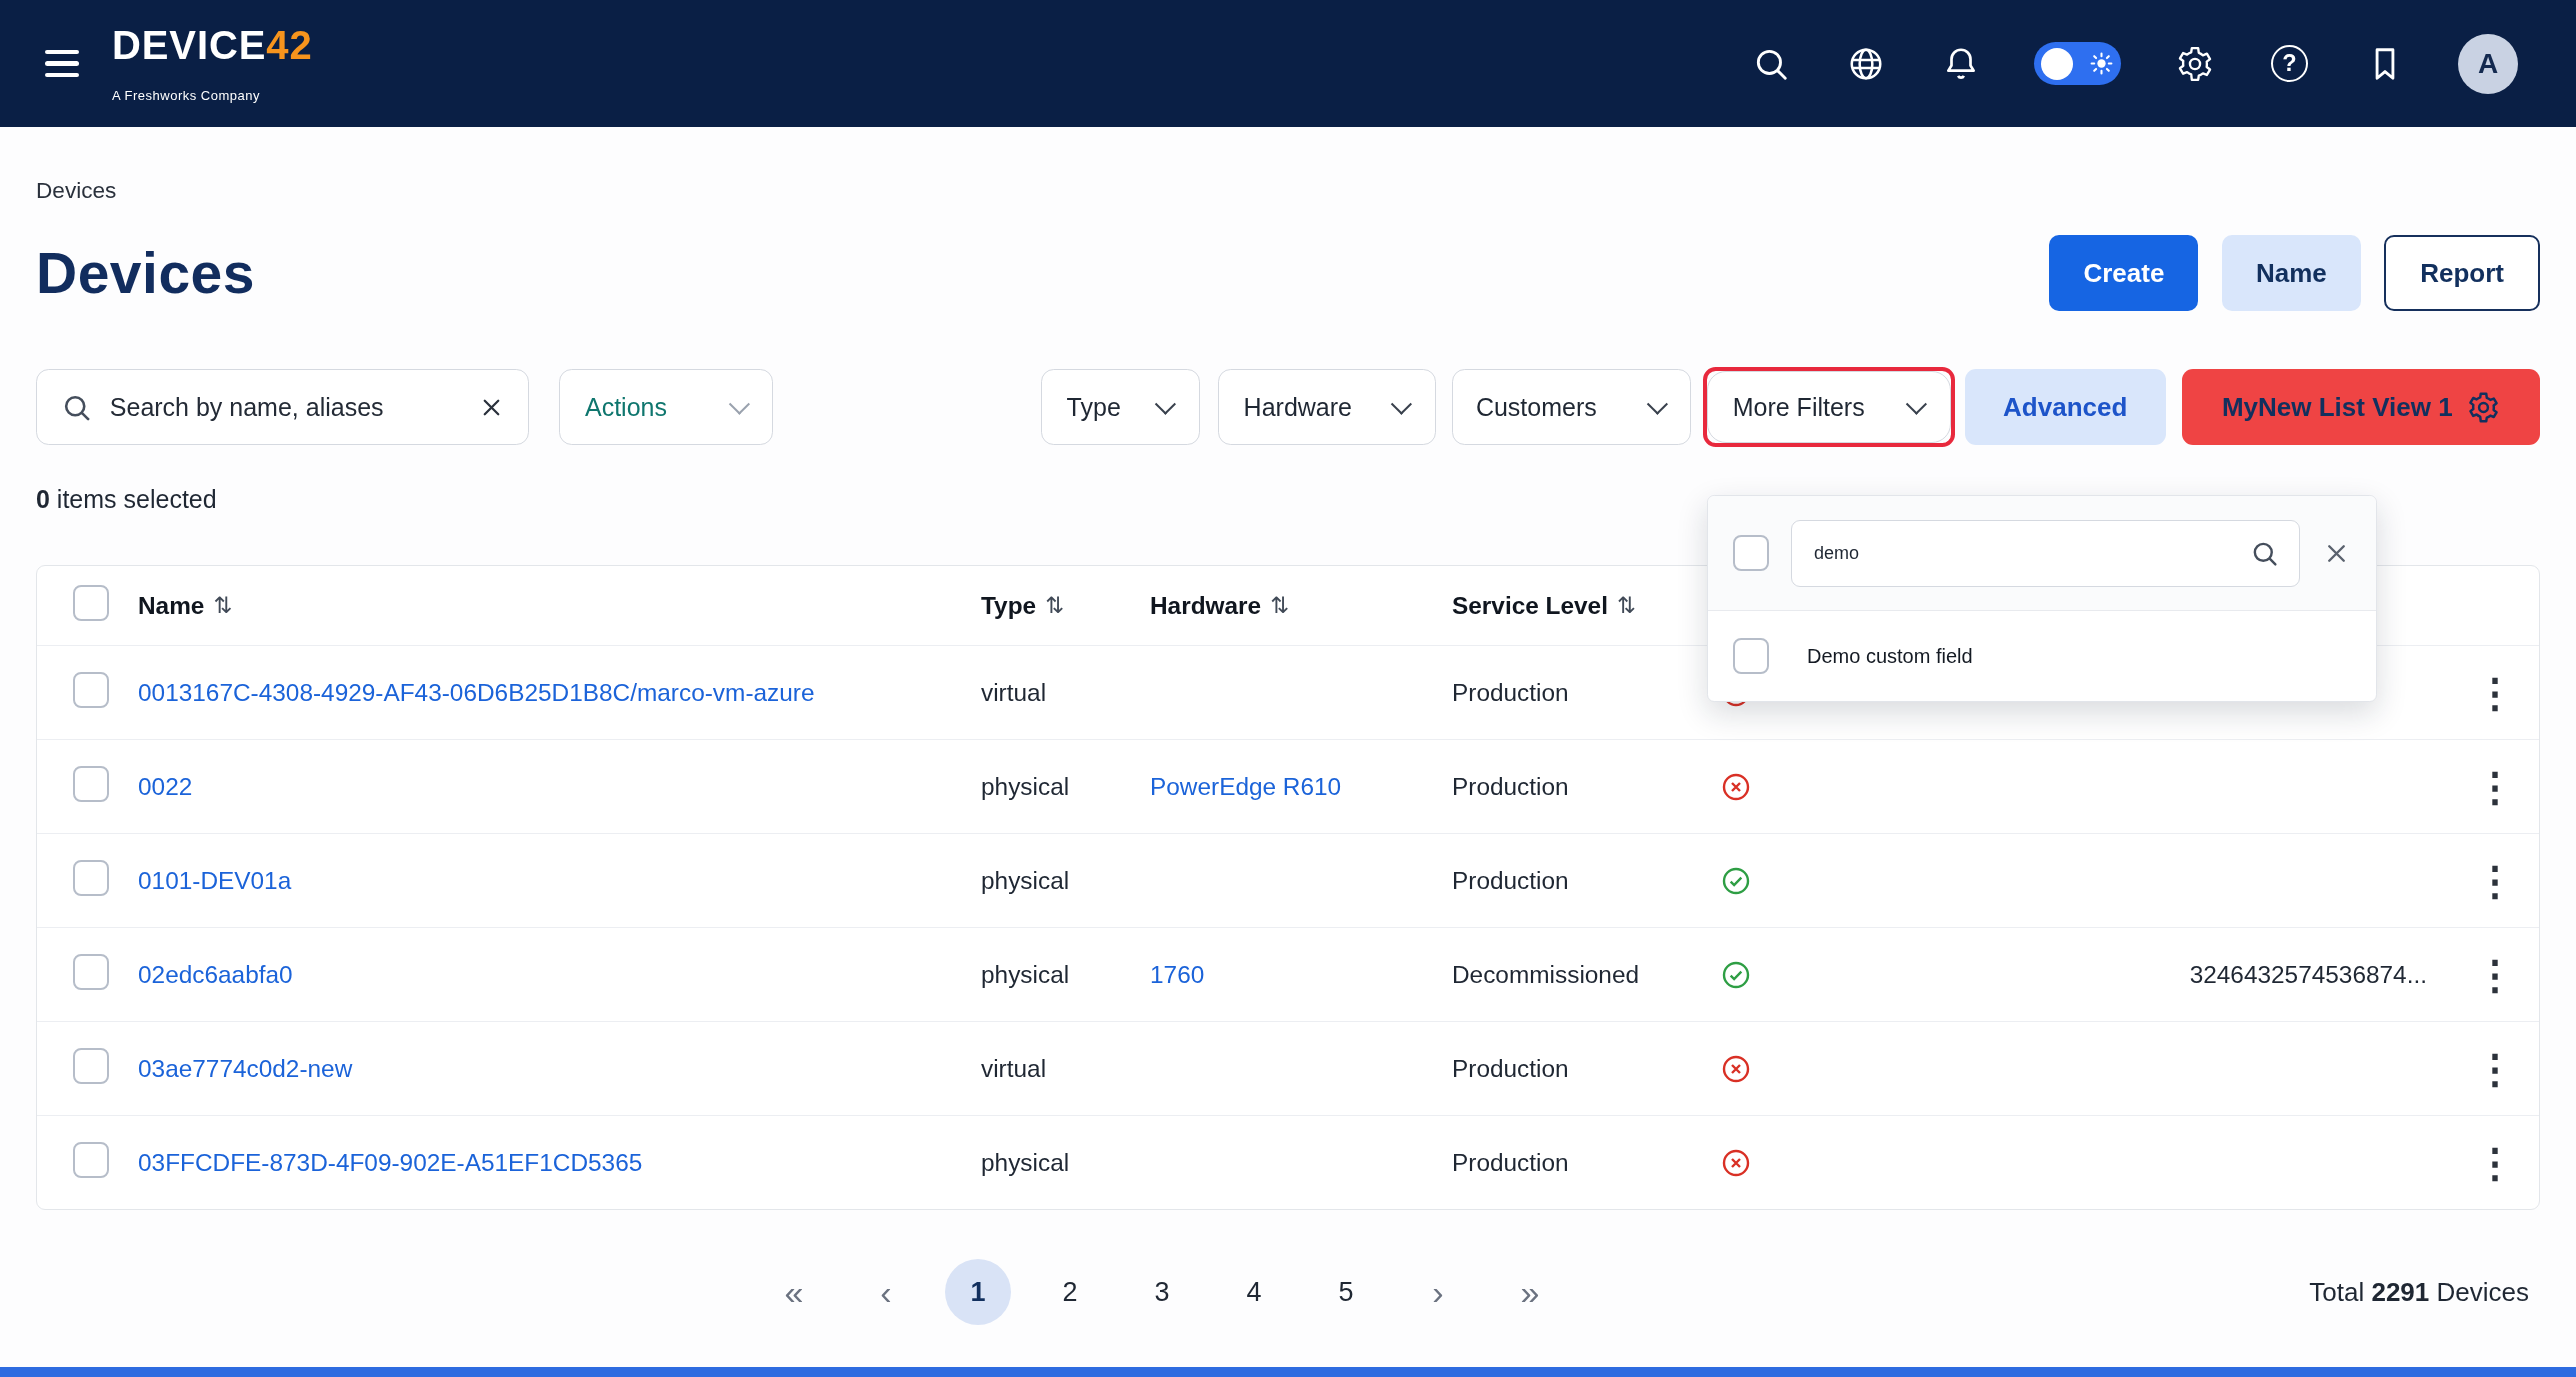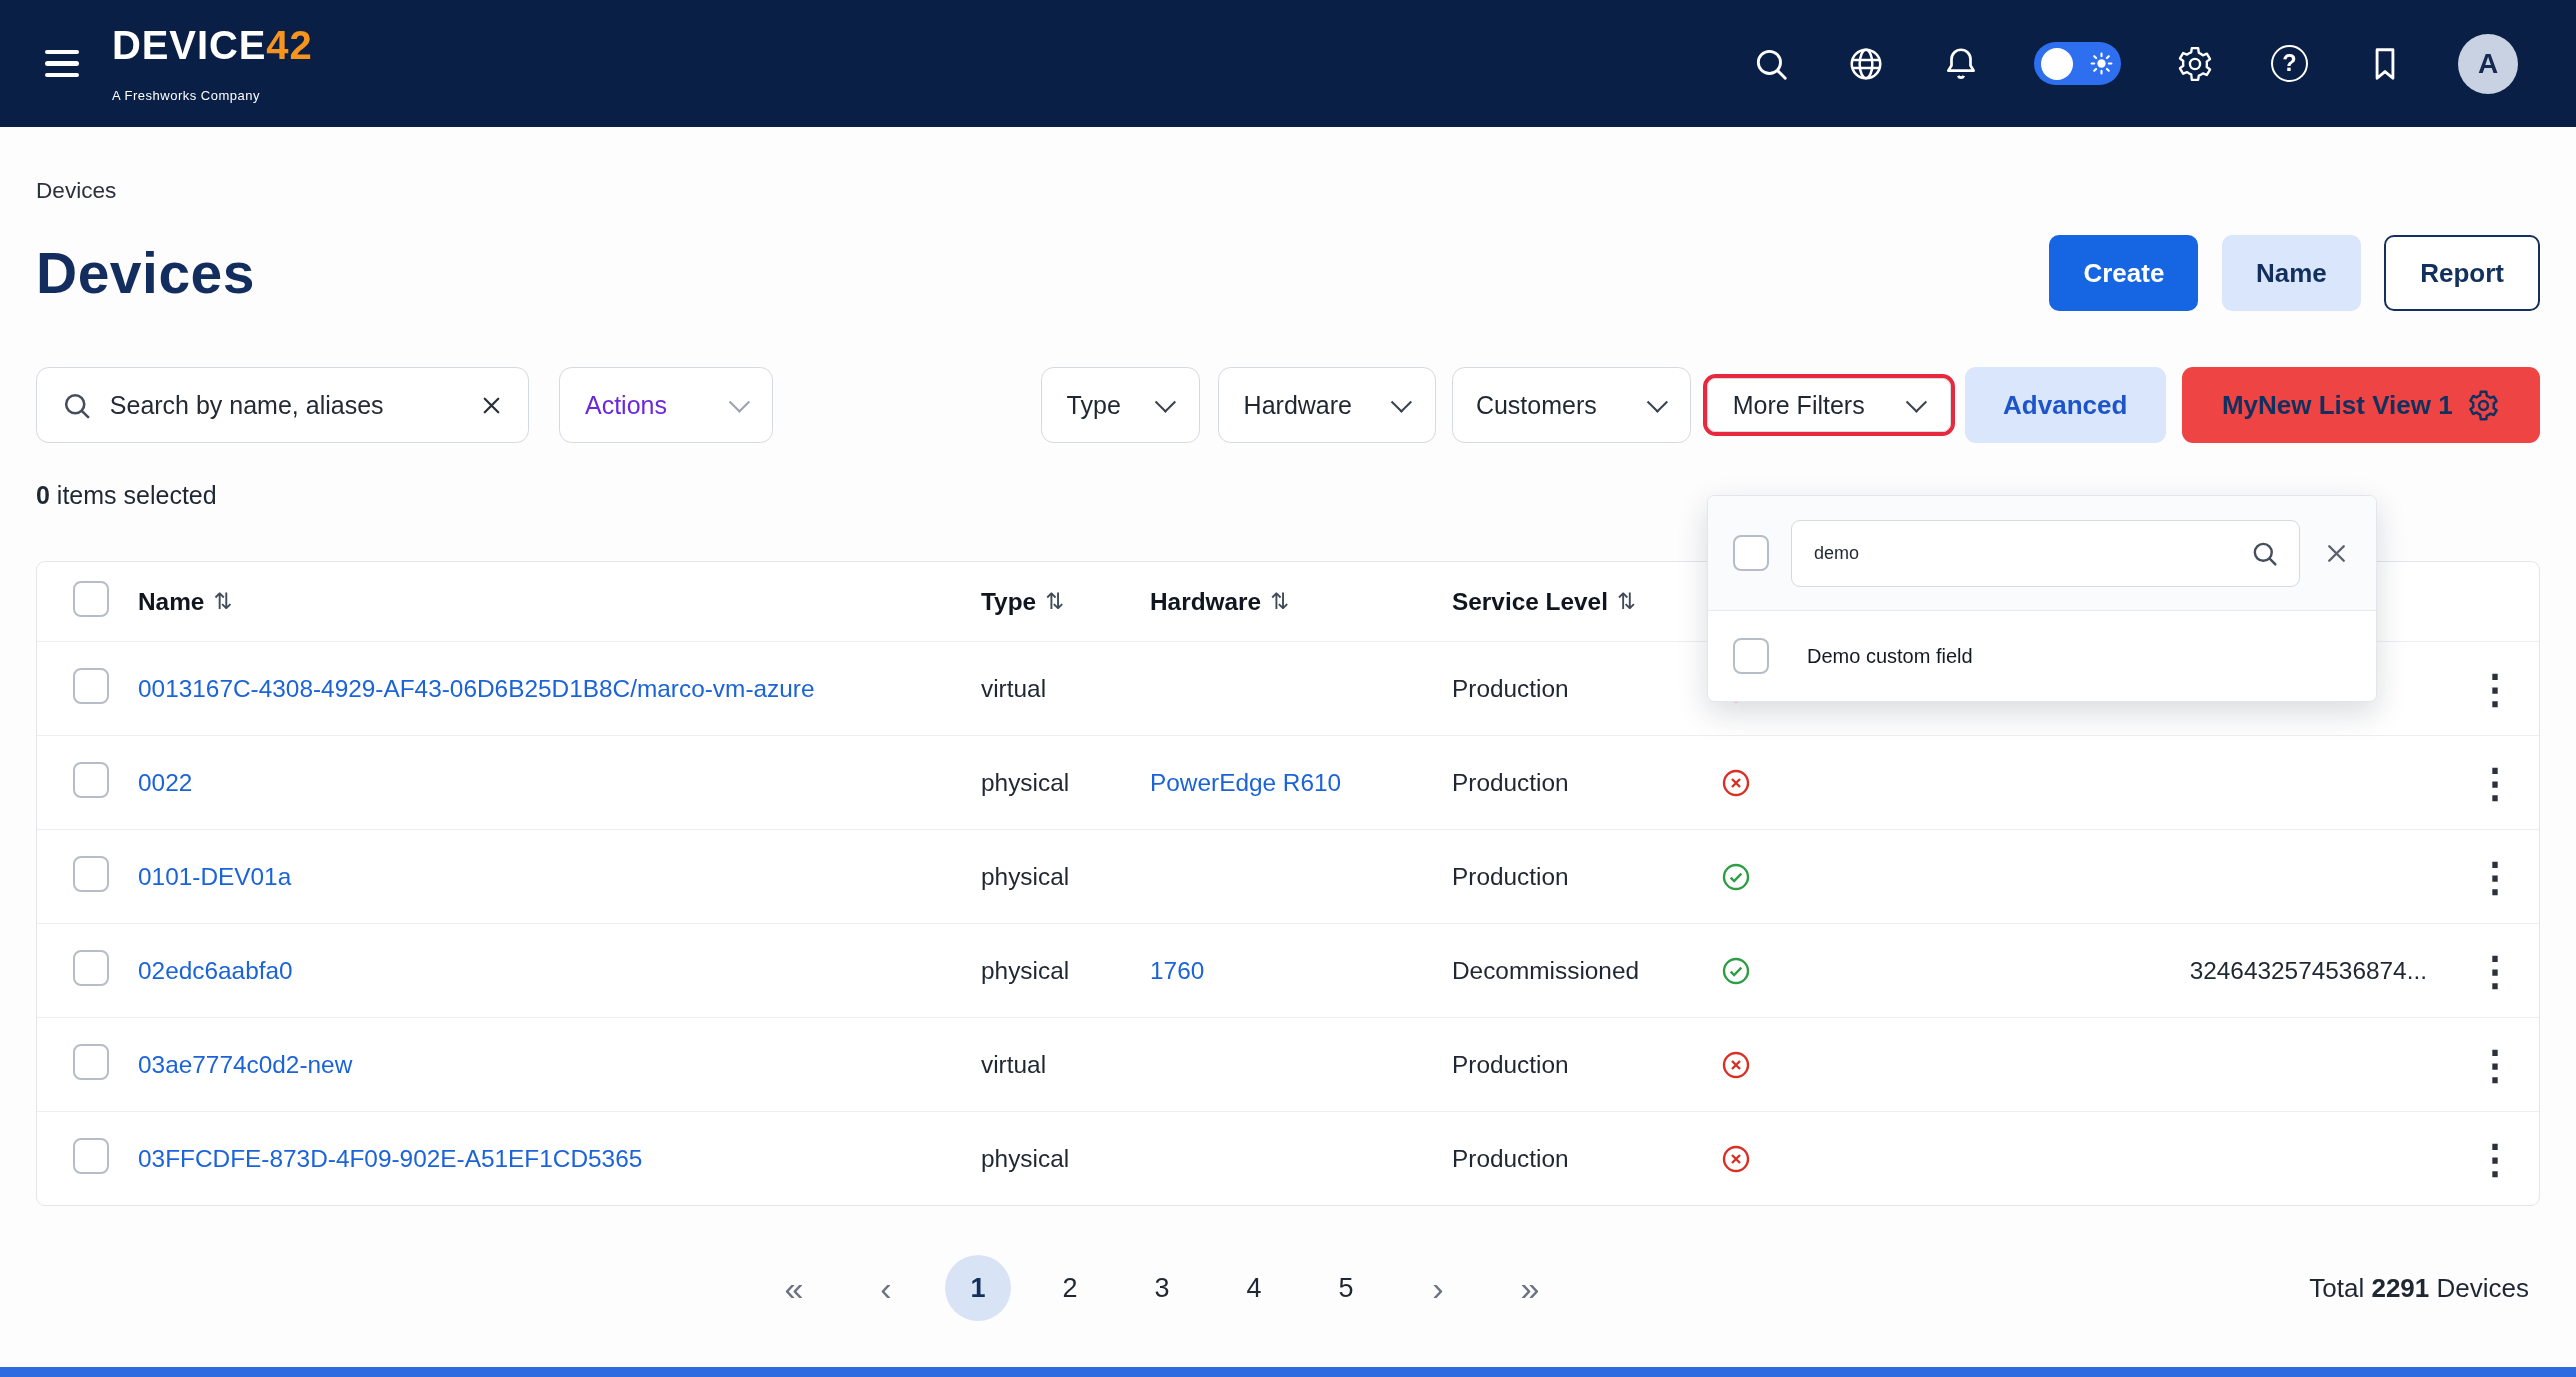--- a/index.html
+++ b/index.html
@@ -62,27 +62,27 @@
   }
   .search-box svg { flex:none; }
   .search-box input { flex:1; min-width:0; border:none; outline:none; font-size:25px; color:#242b36; background:transparent; }
   .search-box input::placeholder { color:#242b36; opacity:1; }
   .icon-btn { background:none; border:none; padding:0; cursor:pointer; display:flex; align-items:center; justify-content:center; }
   .dropdown {
     height:76px; border:1.8px solid #d5d9e0; border-radius:12.7px; background:#fff; cursor:pointer;
     display:flex; align-items:center; justify-content:space-between; padding:0 25px; font-size:25px; color:#1f2733;
   }
   .chevron { width:15.4px; height:15.4px; border-left:2.7px solid #39414d; border-bottom:2.7px solid #39414d; transform:rotate(-45deg) translate(1.8px,-1.8px); }
-  .dd-actions { width:214px; margin-left:30px; color:#6d28d9; }
+  .dd-actions { width:214px; margin-left:30px; color:#0f766e; }
   .dd-actions .chevron { border-color:#9aa2ae; }
   .dd-type { width:159px; margin-left:auto; }
   .dd-hardware { width:218px; margin-left:18px; }
   .dd-customers { width:239px; margin-left:16.3px;padding-left:23px; }
   .annotated { border:4.5px solid #e8293d; border-radius:12.7px; margin-left:11.8px; }
-  .dd-more { width:244px; height:54px; border-radius:9px;align-items:center; }
+  .dd-more { width:244px; height:72px; border-radius:19px;align-items:center; }
   .btn-advanced { width:201px; height:76px; background:#d9e6fb; color:#1d54c9; border:none; border-radius:11px; font-size:26px; font-weight:700; margin-left:10px; cursor:pointer; }
   .btn-listview {
     width:358px; height:76px; background:#ef4444; color:#12305e; border:none; border-radius:11px;
     font-size:26px; font-weight:700; margin-left:16.3px; cursor:pointer;
     display:flex; align-items:center; justify-content:center; gap:14.5px;
   }
   .btn-listview svg { width:33px; height:33px; }
 
   .selection-row { margin-top:38px; font-size:25px; color:#1f2733; }
   .selection-count { font-weight:700; }

